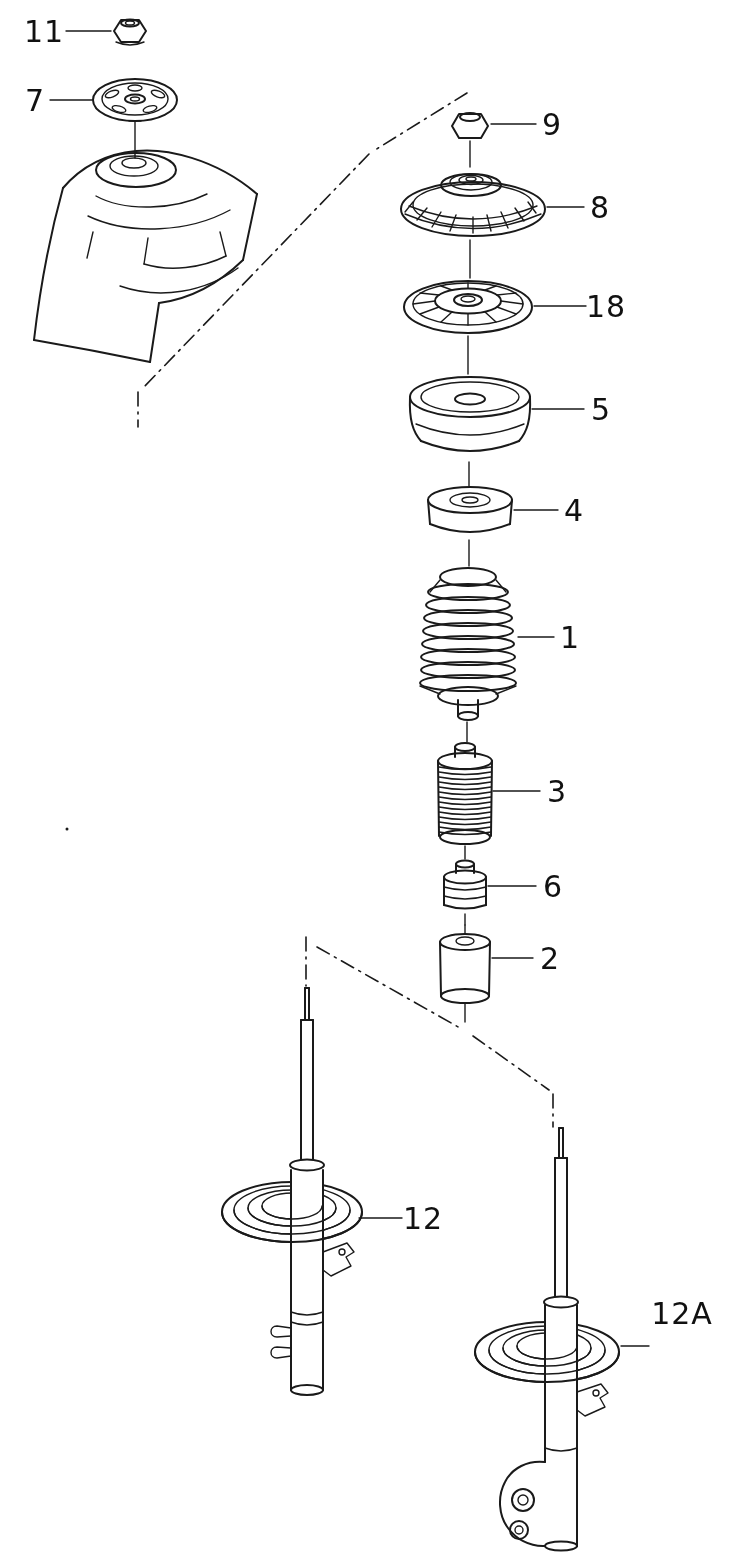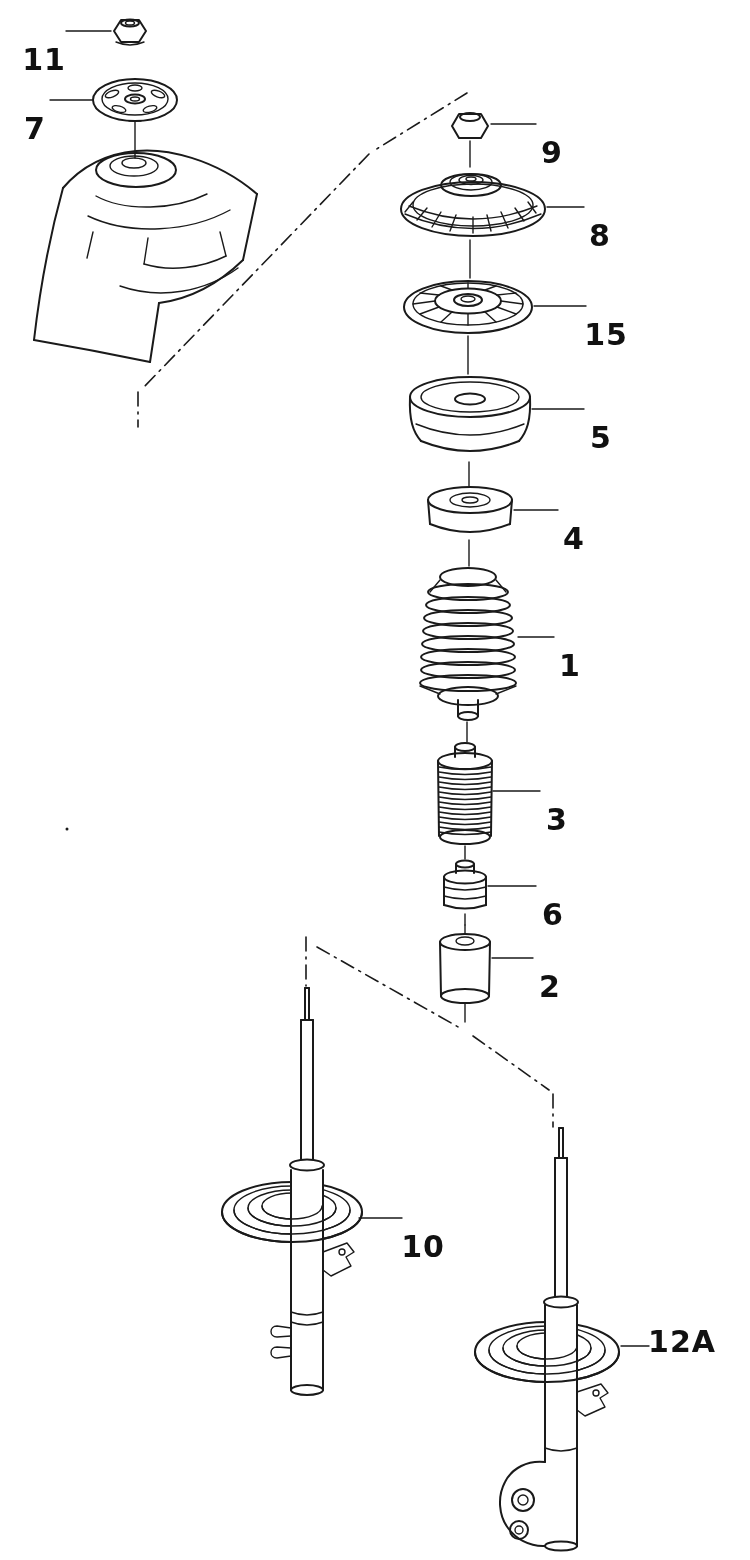--- a/index.html
+++ b/index.html
@@ -23,25 +23,24 @@
     stroke-linecap: round;
     stroke-linejoin: round;
   }
   .diagram-svg .thin { stroke-width: 1.4; }
   .diagram-svg .dash { stroke-width: 1.6; stroke-dasharray: 14 6 2 6; }
   .part-label {
     position: absolute;
     transform: translate(-50%, -50%);
     font-family: "DejaVu Sans", sans-serif;
     font-size: 30px;
-    font-weight: 700;
+    font-weight: 400;
     color: #111111;
     letter-spacing: 1px;
     white-space: nowrap;
-    margin-top: 28px;
   }
 </style>
 </head>
 <body>
 
 <div class="canvas">
 
   <svg class="diagram-svg" width="750" height="1560" viewBox="0 0 750 1560">
 
     <g>
@@ -309,23 +308,23 @@
       <line class="thin" x1="621" y1="1346" x2="649" y2="1346"></line>
     </g>
 
     <circle cx="67" cy="829" r="1.5" style="fill:#1a1a1a;stroke:none"></circle>
   </svg>
 
   <div class="part-label" style="left:44px;top:31px">11</div>
   <div class="part-label" style="left:35px;top:100px">7</div>
   <div class="part-label" style="left:552px;top:124px">9</div>
   <div class="part-label" style="left:600px;top:207px">8</div>
-  <div class="part-label" style="left:606px;top:306px">15</div>
+  <div class="part-label" style="left:606px;top:306px">18</div>
   <div class="part-label" style="left:601px;top:409px">5</div>
   <div class="part-label" style="left:574px;top:510px">4</div>
   <div class="part-label" style="left:570px;top:637px">1</div>
   <div class="part-label" style="left:557px;top:791px">3</div>
   <div class="part-label" style="left:553px;top:886px">6</div>
   <div class="part-label" style="left:550px;top:958px">2</div>
-  <div class="part-label" style="left:423px;top:1218px">10</div>
+  <div class="part-label" style="left:423px;top:1218px">12</div>
   <div class="part-label" style="left:682px;top:1313px">12A</div>
 
 </div>
 
 </body></html>

